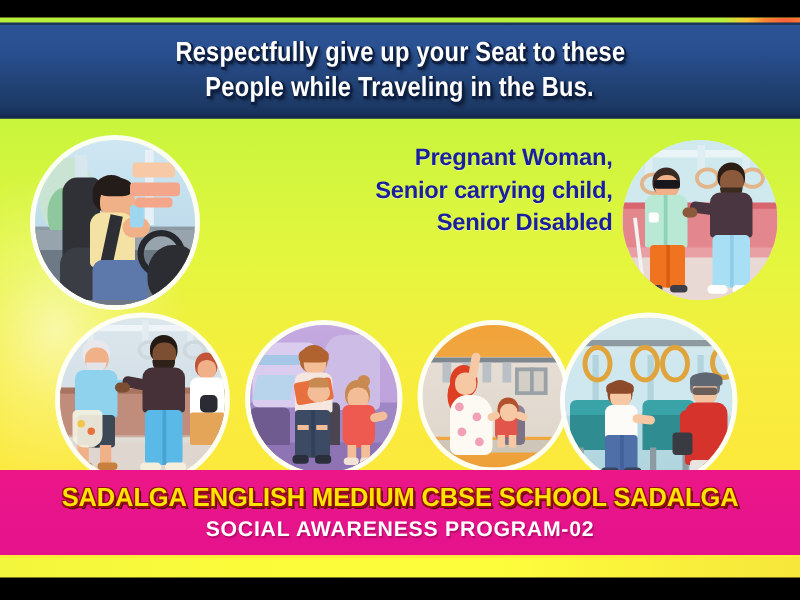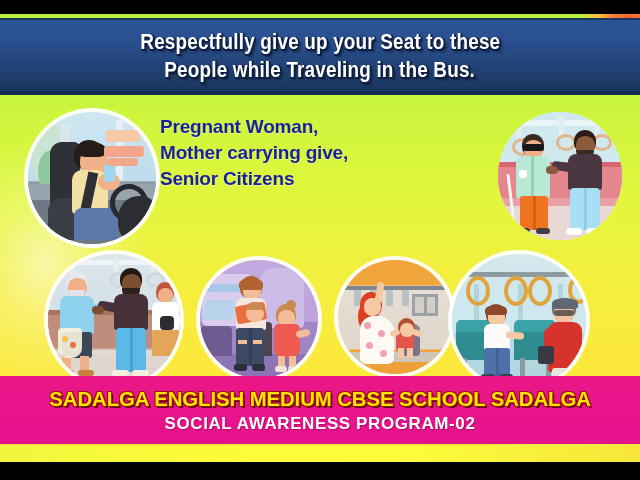--- a/index.html
+++ b/index.html
@@ -101,21 +101,21 @@
       3px 3px 3px rgba(0,0,0,0.55);
   }
 
   
   #body-copy {
     position: absolute;
     left: 160px;
     top: 100px;
     width: 330px;
     z-index: 25;
-    text-align: left;
+    text-align: right;
   }
   .body-line {
     color: #1a1f9e;
     font-family: "Liberation Sans", sans-serif;
     font-weight: bold;
     font-size: 19px;
     line-height: 26px;
     letter-spacing: -0.2px;
     white-space: nowrap;
     text-shadow: 0 1px 0 rgba(255,255,255,0.45);
@@ -228,22 +228,22 @@
         <div class="sh" style="left:82px; top:72px; width:28px; height:28px; border:5px solid #26282e; border-radius:50%;"></div>
         <div class="sh" style="left:90px; top:84px; width:40px; height:46px; background:#2b2d33; border-radius:50% 40% 36% 40%;"></div>
         <div class="sh" style="left:78px; top:18px; width:34px; height:12px; background:#f7c9a7; border-radius:3px;"></div>
         <div class="sh" style="left:76px; top:34px; width:40px; height:11px; background:#f4a68a; border-radius:3px;"></div>
         <div class="sh" style="left:80px; top:46px; width:30px; height:8px; background:#f4a68a; border-radius:3px;"></div>
       </div>
     </div>
 
     <div id="body-copy">
       <div class="body-line">Pregnant Woman,</div>
-      <div class="body-line">Mother carrying give,</div>
-      <div class="body-line">Senior Citizens</div>
+      <div class="body-line">Senior carrying child,</div>
+      <div class="body-line">Senior Disabled</div>
     </div>
 
     <div class="photo-circle no-ring" style="left:498px; top:98px; width:124px; height:128px;">
       <div class="scene" style="background:linear-gradient(180deg,#cfe9ee 0%,#cfe9ee 46%,#e8a0a4 47%,#e8a0a4 74%,#efd3cf 75%,#efd3cf 100%);">
         <div class="sh" style="left:0; top:8px; width:124px; height:6px; background:#e9f4f6;"></div>
         <div class="sh" style="left:18px; top:4px; width:6px; height:26px; background:#dfeef2;"></div>
         <div class="sh" style="left:60px; top:4px; width:6px; height:22px; background:#dfeef2;"></div>
         <div class="sh" style="left:96px; top:4px; width:6px; height:22px; background:#dfeef2;"></div>
         <div class="sh" style="left:14px; top:26px; width:16px; height:12px; border:3px solid #e2b58a; border-radius:50%; background:transparent;"></div>
         <div class="sh" style="left:58px; top:22px; width:14px; height:11px; border:3px solid #e2b58a; border-radius:50%; background:transparent;"></div>

